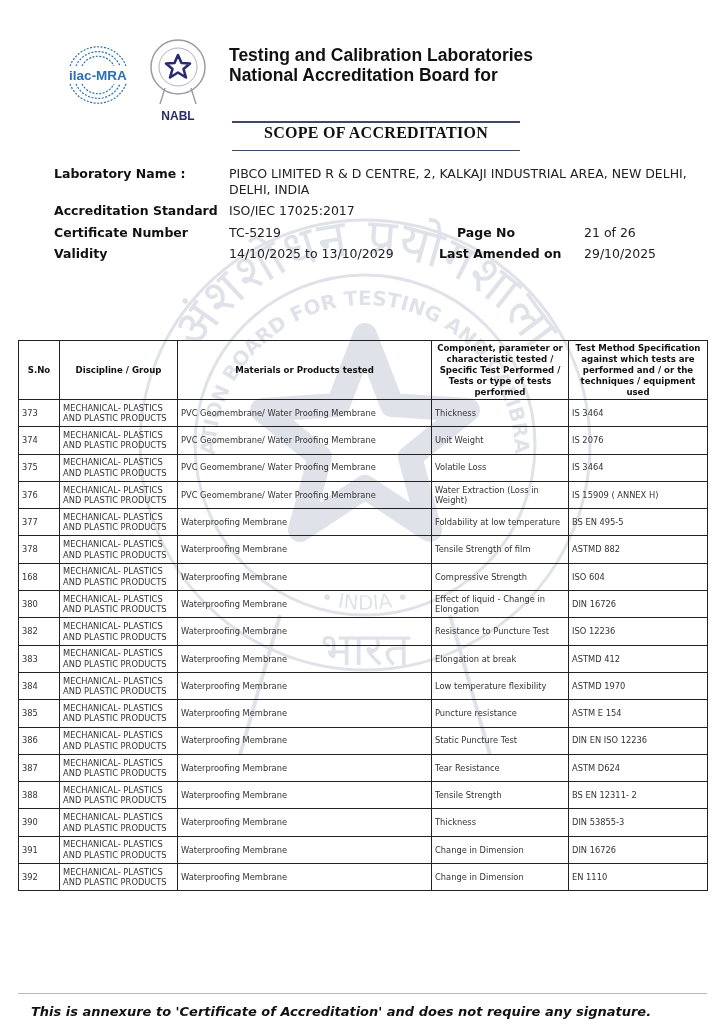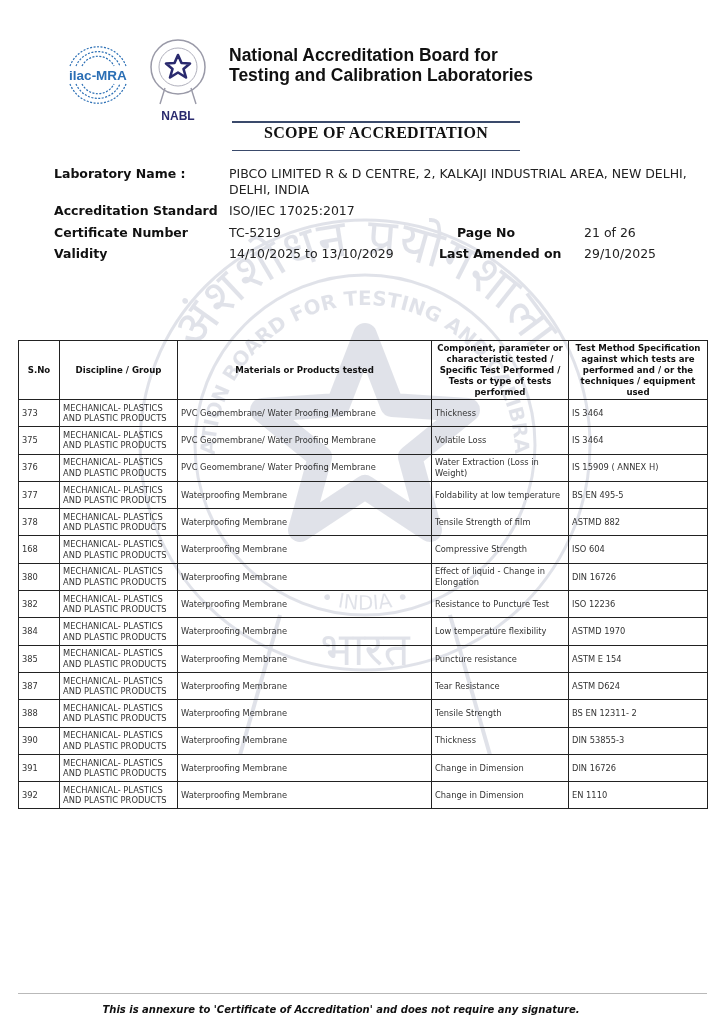--- a/index.html
+++ b/index.html
@@ -11,21 +11,21 @@
     .scope-rule-top { position: absolute; left: 232px; top: 121px; width: 288px; height: 2px; background: #3a4a6b; }
     .scope-title { position: absolute; left: 232px; top: 124px; width: 288px; text-align: center; font-family: "Liberation Serif", serif; font-weight: bold; font-size: 16px; letter-spacing: 0.3px; color: #111; }
     .scope-rule-bottom { position: absolute; left: 232px; top: 150px; width: 288px; height: 1px; background: #3a4a6b; }
     .info { position: absolute; font-size: 12.5px; line-height: 15px; color: #222; }
     .info.lbl { font-weight: bold; color: #111; }
     table.scope { position: absolute; left: 18px; top: 340px; width: 689px; border-collapse: collapse; table-layout: fixed; font-size: 8.3px; }
     table.scope th, table.scope td { border: 1.6px solid #222; padding: 0 3px; }
     table.scope th { font-weight: bold; text-align: center; height: 58px; font-size: 8.6px; line-height: 11px; color: #111; margin-top: 16px; }
     table.scope td { height: 26.3px; line-height: 10.5px; color: #333; vertical-align: middle; }
     .footer-rule { position: absolute; left: 18px; top: 993px; width: 689px; height: 1px; background: #b9b9b9; }
-    .footer { position: absolute; left: 0; top: 1004px; width: 682px; text-align: center; font-size: 10px; font-weight: bold; font-style: italic; color: #111; }
+    .footer { position: absolute; left: 0; top: 1004px; width: 682px; text-align: center; font-size: 13px; font-weight: bold; font-style: italic; color: #111; }
   </style>
 </head>
 <body>
 
 <svg class="watermark" viewBox="0 0 470 560">
   <defs>
     <path id="ring-top" d="M 45 250 A 190 190 0 0 1 425 250"></path>
     <path id="ring-inner" d="M 85 260 A 150 150 0 0 1 385 260"></path>
     <path id="ring-bottom" d="M 100 330 A 150 150 0 0 0 370 330"></path>
   </defs>
@@ -59,22 +59,22 @@
 
 <svg class="logo-nabl" viewBox="0 0 60 90">
   <circle cx="30" cy="31" r="27" fill="none" stroke="#9a9aa8" stroke-width="1.5"></circle>
   <circle cx="30" cy="31" r="19" fill="none" stroke="#b0b0bc" stroke-width="1"></circle>
   <polygon points="30,19 33.5,27 42,27.5 35.5,33 38,41.5 30,36.5 22,41.5 24.5,33 18,27.5 26.5,27" fill="none" stroke="#2a2a6e" stroke-width="2.6" stroke-linejoin="round"></polygon>
   <path d="M 17 52 L 12 68 M 43 52 L 48 68" stroke="#9a9aa8" stroke-width="1.4"></path>
   <text x="30" y="84" text-anchor="middle" font-family="Liberation Sans, sans-serif" font-weight="bold" font-size="12" fill="#2a2a6e">NABL</text>
 </svg>
 
 <div class="org-title">
+  <div>Testing and Calibration Laboratories</div>
   <div>National Accreditation Board for</div>
-  <div>Testing and Calibration Laboratories</div>
 </div>
 
 <div class="scope-rule-top"></div>
 <div class="scope-title">SCOPE OF ACCREDITATION</div>
 <div class="scope-rule-bottom"></div>
 
 <div class="info lbl" style="left:54px; top:166px;">Laboratory Name :</div>
 <div class="info" style="left:229px; top:166px;">PIBCO LIMITED R &amp; D CENTRE, 2, KALKAJI INDUSTRIAL AREA, NEW DELHI,</div>
 <div class="info" style="left:229px; top:182px;">DELHI, INDIA</div>
 
@@ -110,20 +110,27 @@
   </thead>
   <tbody id="scope-body">
       <tr>
         <td>373</td>
         <td>MECHANICAL- PLASTICS AND PLASTIC PRODUCTS</td>
         <td>PVC Geomembrane/ Water Proofing Membrane</td>
         <td>Thickness</td>
         <td>IS 3464</td>
       </tr>
       <tr>
+        <td>374</td>
+        <td>MECHANICAL- PLASTICS AND PLASTIC PRODUCTS</td>
+        <td>PVC Geomembrane/ Water Proofing Membrane</td>
+        <td>Unit Weight</td>
+        <td>IS 2076</td>
+      </tr>
+      <tr>
         <td>375</td>
         <td>MECHANICAL- PLASTICS AND PLASTIC PRODUCTS</td>
         <td>PVC Geomembrane/ Water Proofing Membrane</td>
         <td>Volatile Loss</td>
         <td>IS 3464</td>
       </tr>
       <tr>
         <td>376</td>
         <td>MECHANICAL- PLASTICS AND PLASTIC PRODUCTS</td>
         <td>PVC Geomembrane/ Water Proofing Membrane</td>
@@ -159,34 +166,48 @@
         <td>DIN 16726</td>
       </tr>
       <tr>
         <td>382</td>
         <td>MECHANICAL- PLASTICS AND PLASTIC PRODUCTS</td>
         <td>Waterproofing Membrane</td>
         <td>Resistance to Puncture Test</td>
         <td>ISO 12236</td>
       </tr>
       <tr>
+        <td>383</td>
+        <td>MECHANICAL- PLASTICS AND PLASTIC PRODUCTS</td>
+        <td>Waterproofing Membrane</td>
+        <td>Elongation at break</td>
+        <td>ASTMD 412</td>
+      </tr>
+      <tr>
         <td>384</td>
         <td>MECHANICAL- PLASTICS AND PLASTIC PRODUCTS</td>
         <td>Waterproofing Membrane</td>
         <td>Low temperature flexibility</td>
         <td>ASTMD 1970</td>
       </tr>
       <tr>
         <td>385</td>
         <td>MECHANICAL- PLASTICS AND PLASTIC PRODUCTS</td>
         <td>Waterproofing Membrane</td>
         <td>Puncture resistance</td>
         <td>ASTM E 154</td>
       </tr>
       <tr>
+        <td>386</td>
+        <td>MECHANICAL- PLASTICS AND PLASTIC PRODUCTS</td>
+        <td>Waterproofing Membrane</td>
+        <td>Static Puncture Test</td>
+        <td>DIN EN ISO 12236</td>
+      </tr>
+      <tr>
         <td>387</td>
         <td>MECHANICAL- PLASTICS AND PLASTIC PRODUCTS</td>
         <td>Waterproofing Membrane</td>
         <td>Tear Resistance</td>
         <td>ASTM D624</td>
       </tr>
       <tr>
         <td>388</td>
         <td>MECHANICAL- PLASTICS AND PLASTIC PRODUCTS</td>
         <td>Waterproofing Membrane</td>

